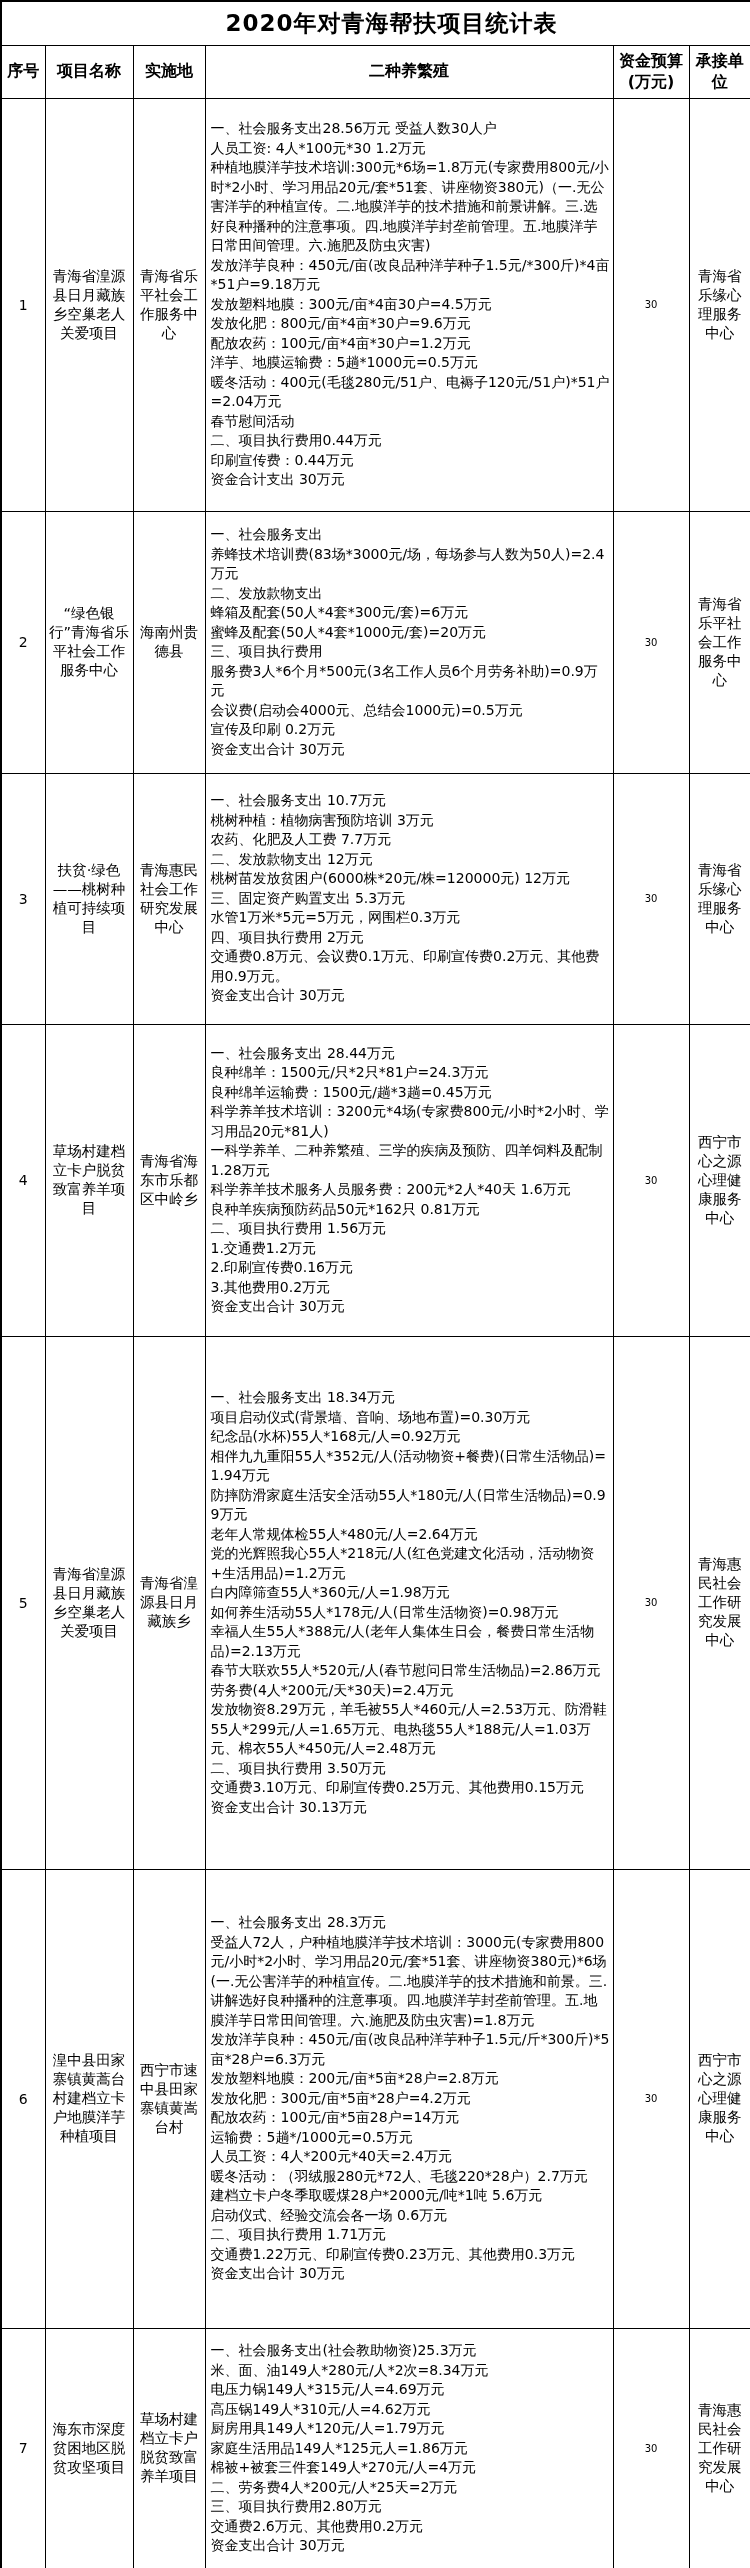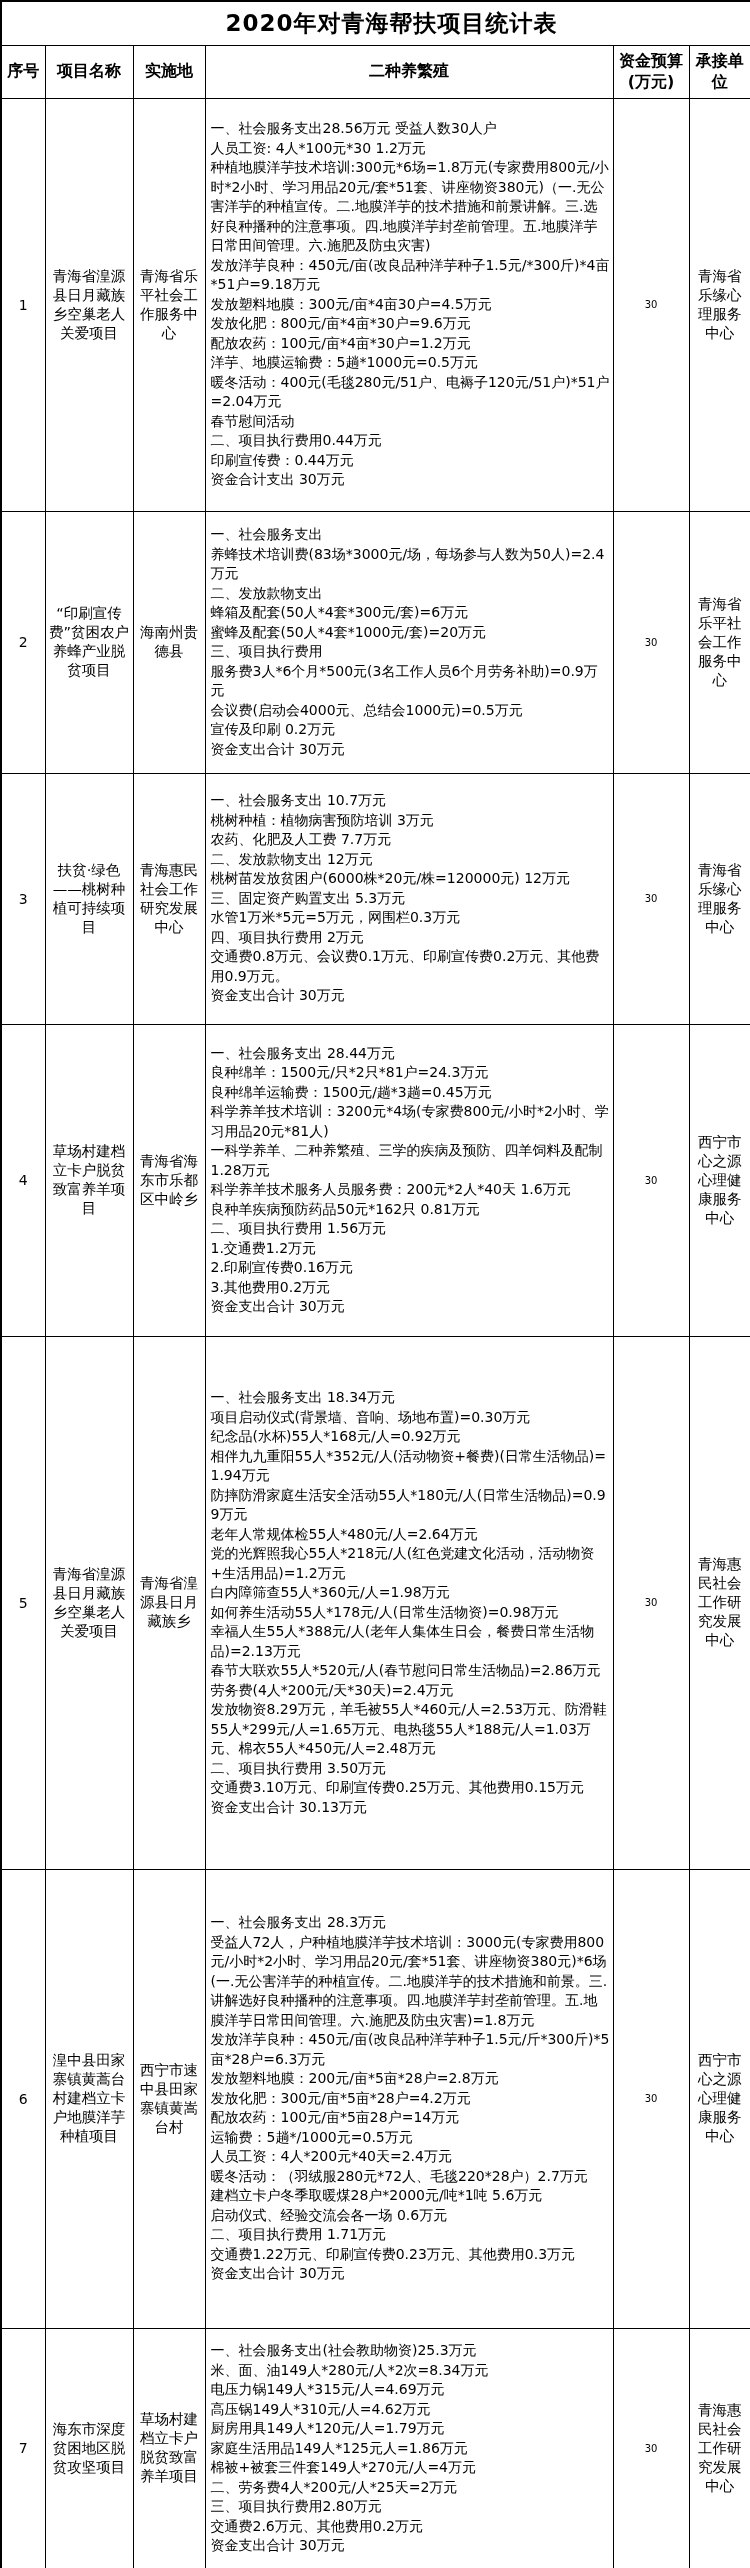--- a/index.html
+++ b/index.html
@@ -109,21 +109,21 @@
 春节慰间活动
 二、项目执行费用0.44万元
 印刷宣传费：0.44万元
 资金合计支出 30万元</td>
         <td class="budget-cell">30</td>
         <td class="unit-cell">青海省乐缘心理服务中心</td>
       </tr>
 
       <tr style="height:262px;">
         <td class="no-cell">2</td>
-        <td class="name-cell">“印刷宣传费”贫困农户养蜂产业脱贫项目</td>
+        <td class="name-cell">“绿色银行”青海省乐平社会工作服务中心</td>
         <td class="place-cell">海南州贵德县</td>
         <td class="content-cell">一、社会服务支出
 养蜂技术培训费(83场*3000元/场，每场参与人数为50人)=2.4万元
 二、发放款物支出
 蜂箱及配套(50人*4套*300元/套)=6万元
 蜜蜂及配套(50人*4套*1000元/套)=20万元
 三、项目执行费用
 服务费3人*6个月*500元(3名工作人员6个月劳务补助)=0.9万元
 会议费(启动会4000元、总结会1000元)=0.5万元
 宣传及印刷 0.2万元

